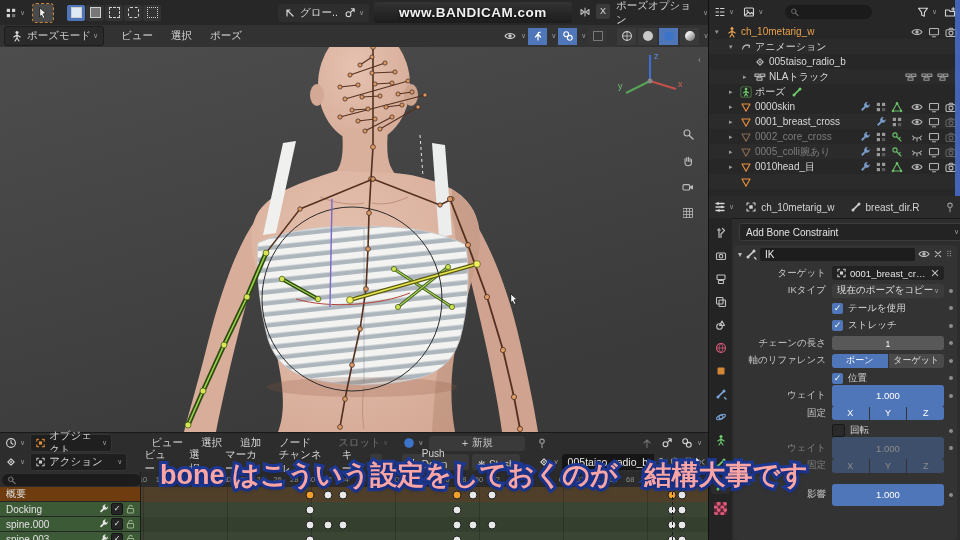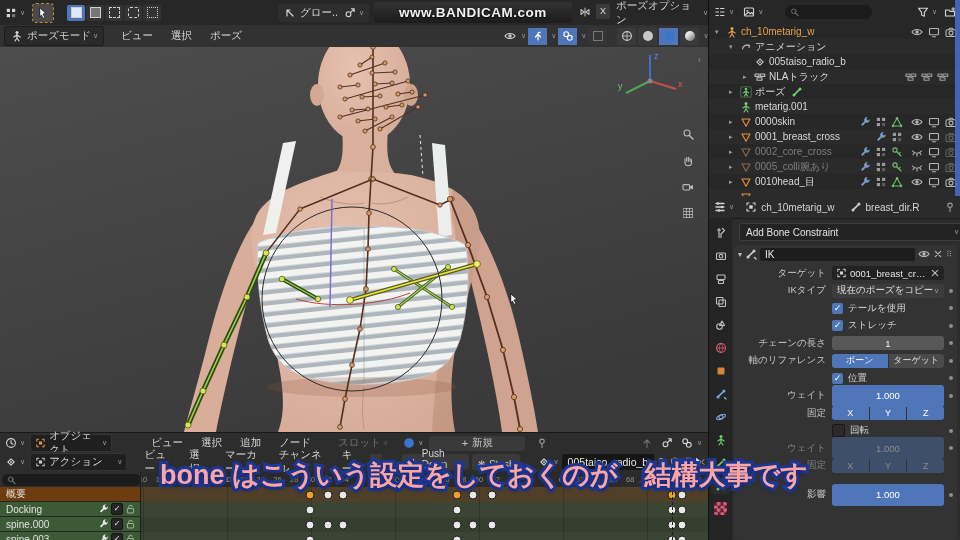--- a/index.html
+++ b/index.html
@@ -894,32 +894,20 @@
             </svg>
           </span>
           <span class="lbl">ポーズ</span>
           <span class="ico" style="color: rgb(111, 207, 111); width: 12px; height: 12px; margin-left: 6px;">
             <svg width="12" height="12" viewBox="0 0 12 12" fill="none" stroke="currentColor" stroke-width="1.1" stroke-linecap="round" stroke-linejoin="round">
               <path d="M3.6 8.4L8.4 3.6" stroke-width="1.6"></path>
               <circle cx="3" cy="9" r="1.5" fill="currentColor" stroke="none"></circle>
               <circle cx="9" cy="3" r="1.5" fill="currentColor" stroke="none"></circle>
             </svg>
           </span>
-          <span class="mid"></span>
-          <span class="rgt"></span>
-        </div>
-        <div class="orow" style="padding-left: 20px; background: rgb(43, 43, 43);">
-          <span style="width: 10px; font-size: 7px; color: rgb(153, 153, 153); flex: 0 0 auto;"></span>
-          <span class="ico" style="color: rgb(111, 207, 111); width: 13px; height: 13px;">
-            <svg width="12" height="12" viewBox="0 0 12 12" fill="none" stroke="currentColor" stroke-width="1.1" stroke-linecap="round" stroke-linejoin="round">
-              <circle cx="6" cy="2.4" r="1.5" fill="currentColor" stroke="none"></circle>
-              <path d="M6 4v4M6 5L2.8 7M6 5l3.2 2M6 8l-2 3M6 8l2 3"></path>
-            </svg>
-          </span>
-          <span class="lbl">metarig.001</span>
           <span class="mid"></span>
           <span class="rgt"></span>
         </div>
         <div class="orow" style="padding-left: 20px;">
           <span style="width: 10px; font-size: 7px; color: rgb(153, 153, 153); flex: 0 0 auto;">▸</span>
           <span class="ico" style="color: rgb(232, 145, 58); width: 13px; height: 13px;">
             <svg width="12" height="12" viewBox="0 0 12 12" fill="none" stroke="currentColor" stroke-width="1.1" stroke-linecap="round" stroke-linejoin="round">
               <path d="M2 3h8L6 10.2Z"></path>
             </svg>
           </span>

